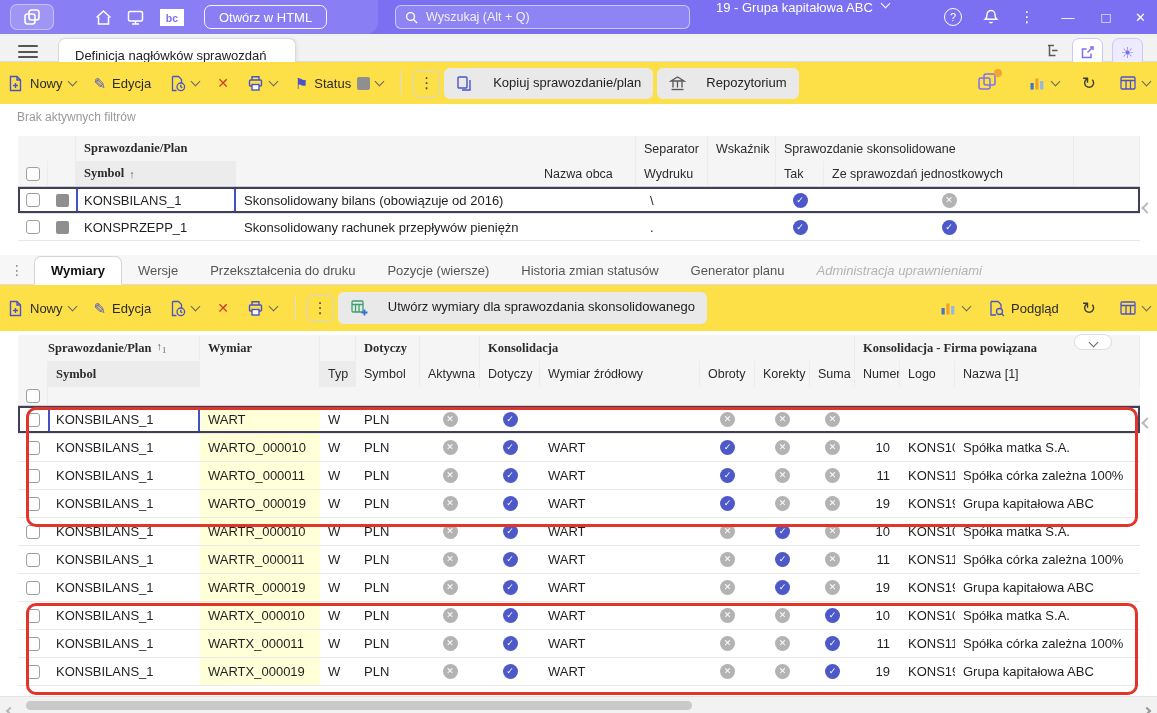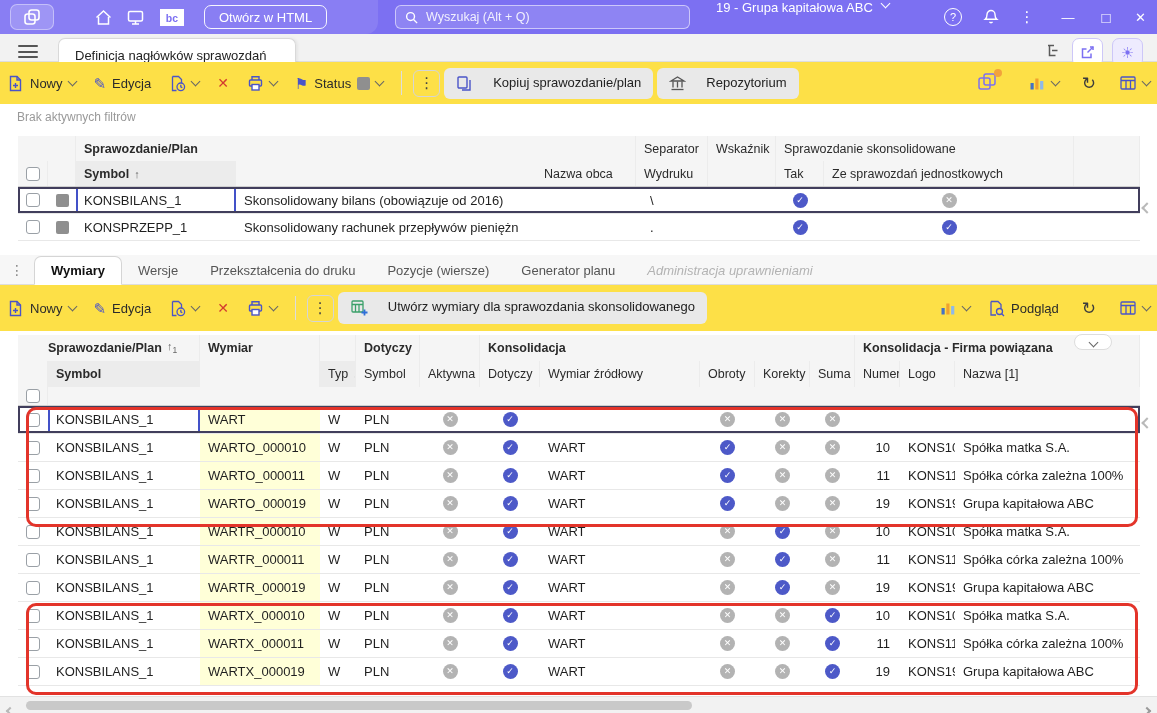--- a/index.html
+++ b/index.html
@@ -58,21 +58,21 @@
 
   
   .tablewrap{margin-left:18px;width:1122px;position:relative;background:#fff;}
   .utable{margin-top:6px;}
   .ltable{margin-top:4px;}
   .ugrid{display:grid;grid-template-columns:30px 28px 160px 300px 100px 72px 68px 48px 250px 1fr;}
   .lgrid{display:grid;grid-template-columns:30px 152px 120px 36px 64px 60px 60px 160px 55px 55px 45px 45px 55px 1fr;}
   .uhead{grid-template-rows:25px 25px;background:#f5f5f5;border-bottom:1px solid #cfcfcf;}
   .lhead{grid-template-rows:26px 26px 18px;background:#f5f5f5;border-bottom:1px solid #cfcfcf;}
   .hc{display:flex;align-items:center;padding:0 8px;font-size:12.5px;color:#2b2b2b;border-right:1px solid #ececec;overflow:hidden;white-space:nowrap;}
-  .hc.b{font-weight:bold;}
+  .hc.b{font-weight:bold;font-family:Liberation Serif, serif;}
   .hc.sorted{background:#ececec;}
   .hc.cc{justify-content:center;padding:0;}
   .sort{color:#666;font-size:11px;margin-left:5px;font-weight:normal;}
   .sort sub{font-size:8.5px;}
   .urow{height:27px;border-bottom:1px solid #e8e8e8;position:relative;}
   .lrow{height:28px;border-bottom:1px solid #e8e8e8;position:relative;}
   .c{display:flex;align-items:center;padding:0 8px;overflow:hidden;white-space:nowrap;font-size:13px;}
   .c.cc{justify-content:center;padding:0;}
   .c.num{justify-content:flex-end;padding-right:10px;}
   .c.yl{background:var(--row-yellow);}
@@ -356,20 +356,21 @@
     </div>
 </div>
 <span class="panel-chev" style="left:1143px;top:200px"><span class="chev-left"></span></span>
 
 <div class="subtabs">
   <span class="drag">⋮</span>
   <div class="stab active">Wymiary</div>
   <div class="stab">Wersje</div>
   <div class="stab">Przekształcenia do druku</div>
   <div class="stab">Pozycje (wiersze)</div>
+  <div class="stab">Historia zmian statusów</div>
   <div class="stab">Generator planu</div>
   <div class="stab disabled">Administracja uprawnieniami</div>
 </div>
 
 <div class="toolbar t2">
   <div class="tbi">
     <svg width="17" height="17" viewBox="0 0 17 17" fill="none" stroke="#4a54c8" stroke-width="1.4">
         <path d="M3.5 1.5 H10 L13.5 5 V15.5 H3.5 Z"></path>
         <path d="M10 1.5 V5 H13.5"></path>
         <path d="M8.5 8 V13 M6 10.5 H11"></path>

